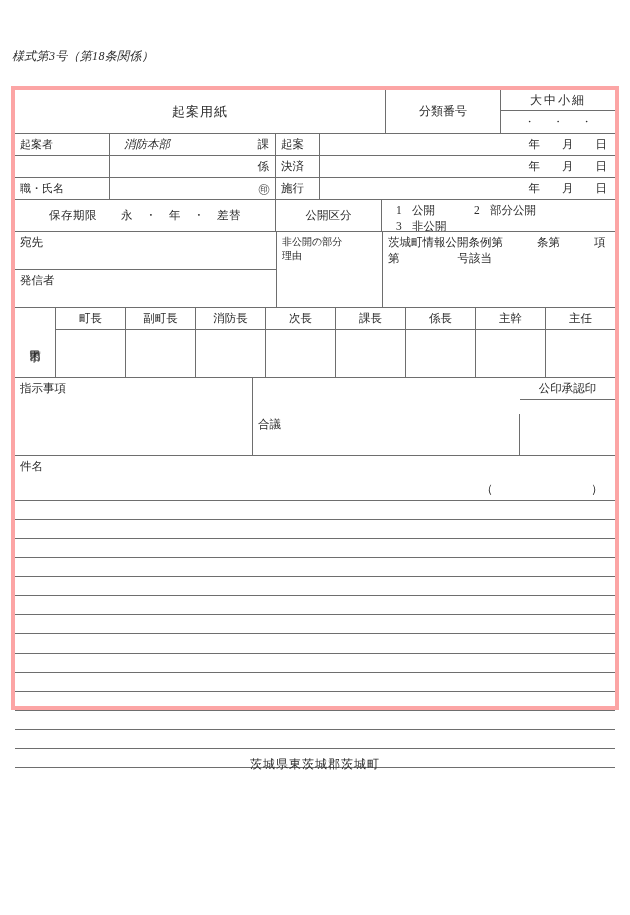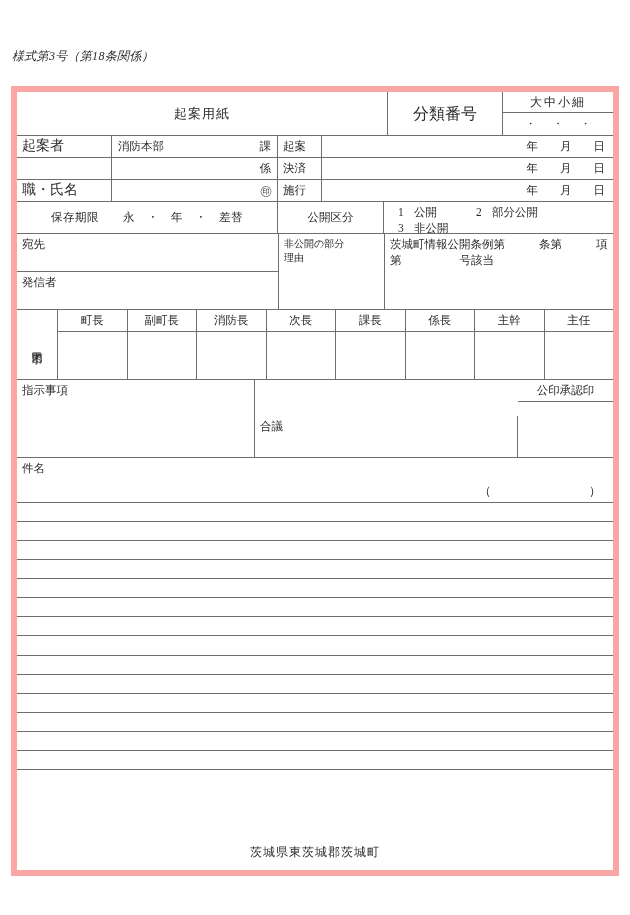--- a/index.html
+++ b/index.html
@@ -34,22 +34,22 @@
     white-space: nowrap;
     font-style: italic;
   }
 
   
   .frame {
     position: absolute;
     left: 11px;
     top: 86px;
     width: 608px;
-    height: 790px;
-    border: 6px solid #fca5a5;
+    height: 624px;
+    border: 4px solid #fca5a5;
     box-sizing: border-box;
   }
 
   .row { display: flex; box-sizing: border-box; }
   .cell {
     box-sizing: border-box;
     position: relative;
     font-size: 11.5px;
     line-height: 1.35;
     padding: 3px 5px;
@@ -58,32 +58,32 @@
   .bt { border-top: 1px solid #6e6e6e; }
   .bb { border-bottom: 1px solid #6e6e6e; }
   .br { border-right: 1px solid #6e6e6e; }
   .ctr { display: flex; align-items: center; justify-content: center; text-align: center; }
   .mid { display: flex; align-items: center; }
   .tl  { display: block; }
 
   
   .band-head { height: 43px; }
   .c-kian-title { width: 371px; font-size: 13px; letter-spacing: 1px; }
-  .c-bunrui    { width: 115px; font-size: 16px; }
+  .c-bunrui    { width: 115px; font-size: 12px; }
   .c-daichu    { width: 120px; flex: 1; padding: 0; }
   .daichu-top  { height: 21px; font-size: 12px; letter-spacing: 2px; }
   .daichu-bot  { height: 21px; font-size: 11px; }
   .dots { display: flex; width: 100%; justify-content: space-evenly; align-items: center; }
   .dots span { font-size: 10px; }
 
   
   .band-kian { height: 22px; }
-  .c-lab1   { width: 95px; font-size: 14px; }
+  .c-lab1   { width: 95px; font-size: 11px; }
   .c-dept   { width: 166px; font-size: 11.5px; position: relative; }
-  .dept-name { position: absolute; left: 6px; top: 50%; transform: translateY(-50%); }
+  .dept-name { position: absolute; left: 14px; top: 50%; transform: translateY(-50%); font-style: italic; }
   .dept-suffix { position: absolute; right: 6px; top: 50%; transform: translateY(-50%); }
   .seal {
     position: absolute; right: 5px; top: 50%; transform: translateY(-50%);
     font-size: 12px; line-height: 1;
   }
   .c-actlab { width: 44px; font-size: 11.5px; }
   .c-date   { flex: 1; position: relative; }
   .ymd {
     position: absolute; right: 8px; top: 50%; transform: translateY(-50%);
     display: flex; gap: 22px; font-size: 11.5px;
@@ -141,21 +141,21 @@
   .kenmei-paren .gap { display: inline-block; width: 98px; }
 
   
   .ruled { display: flex; flex-direction: column; }
   .ruled-row { box-sizing: border-box; border-top: 1px solid #6e6e6e; }
 
   
   .footer {
     position: absolute;
     left: 0;
-    top: 844px;
+    top: 756px;
     width: 630px;
     text-align: center;
     font-size: 12px;
     letter-spacing: 1px;
   }
 </style>
 </head>
 <body>
 
 <div class="page">

